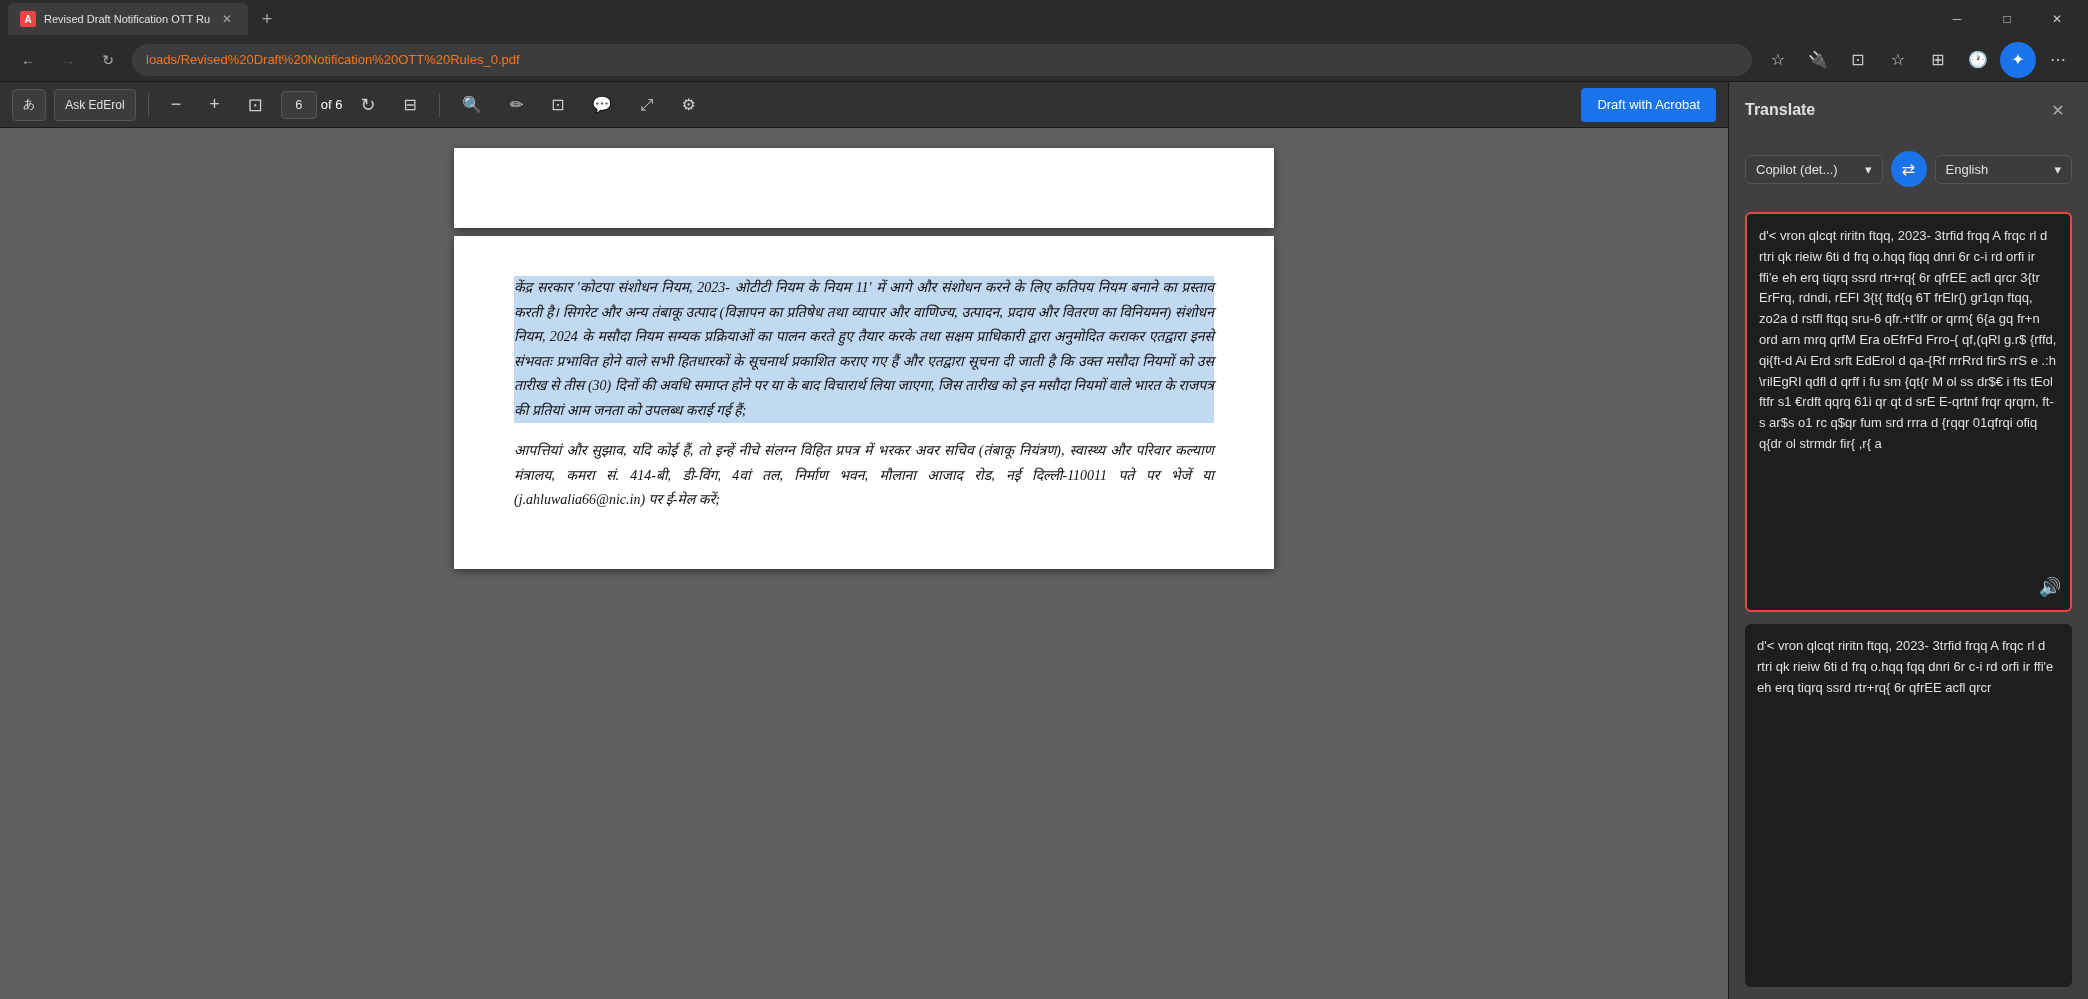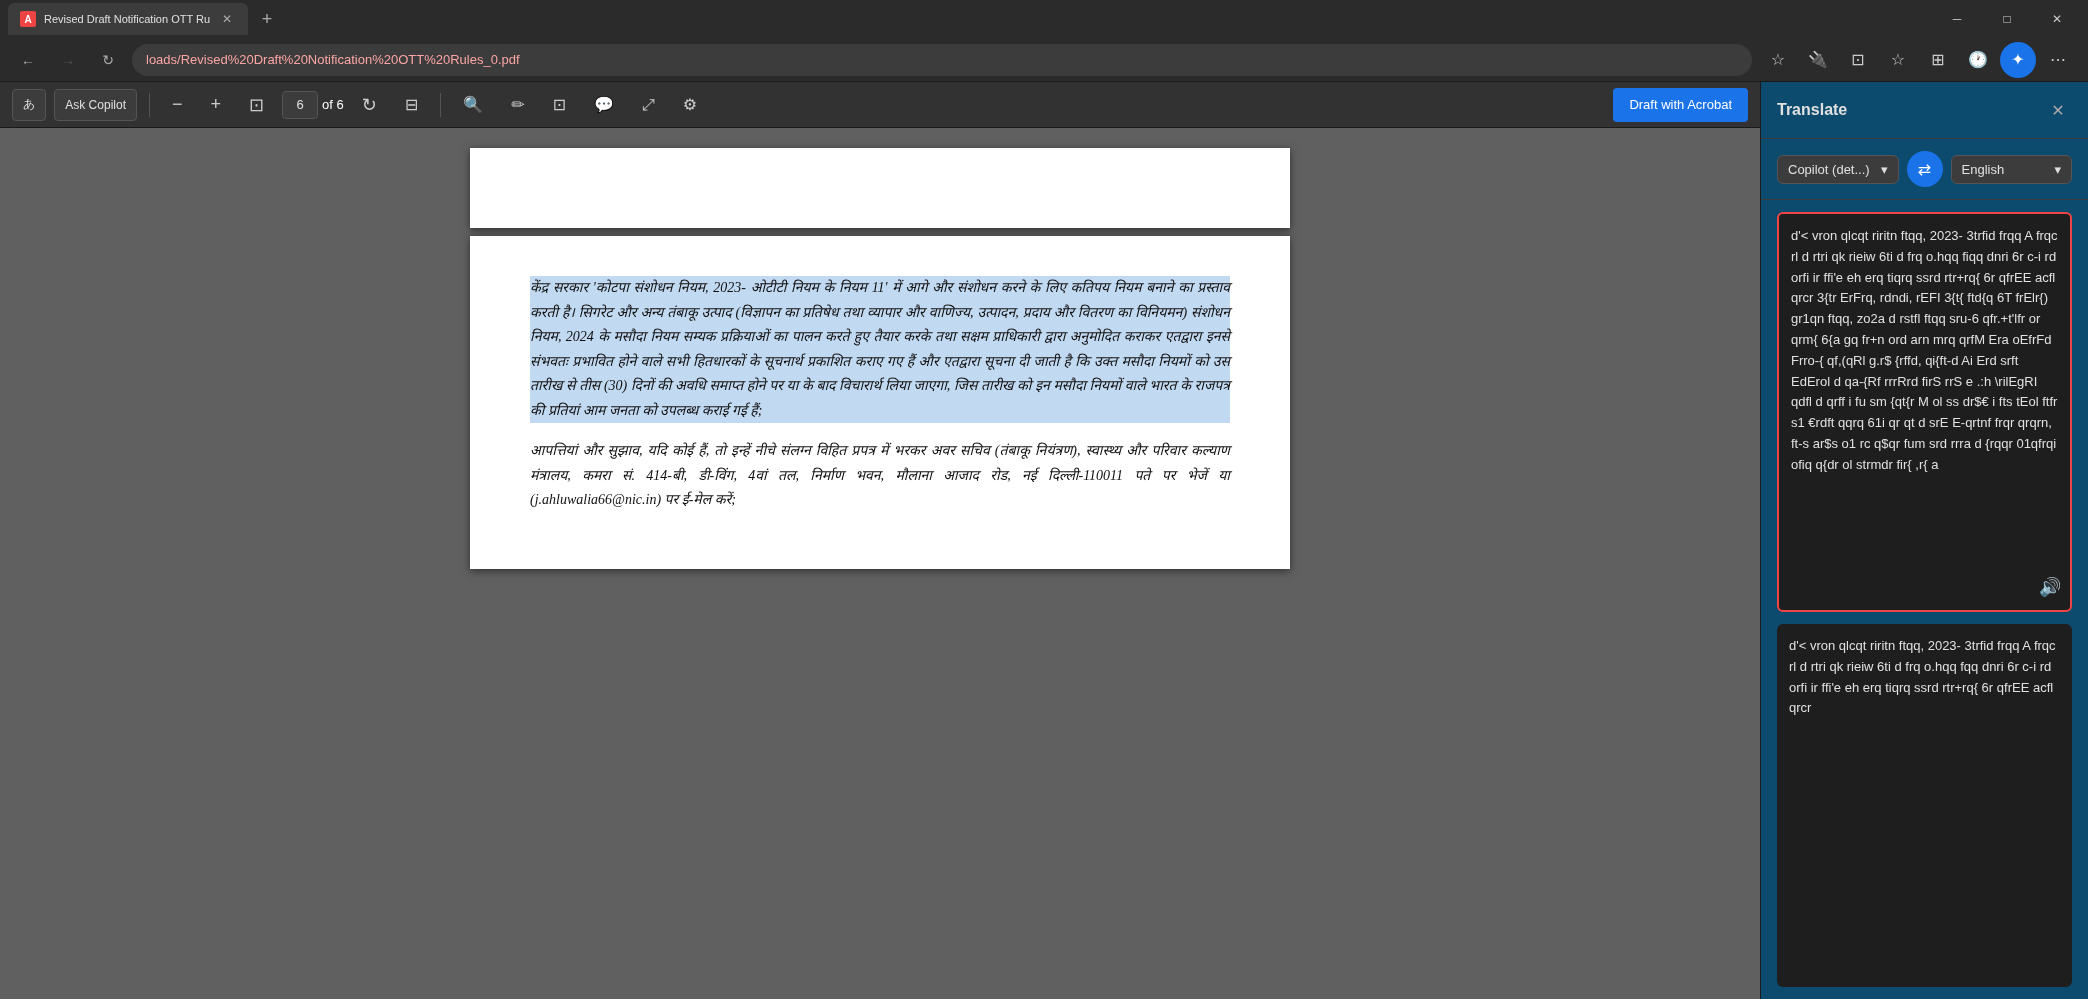--- a/index.html
+++ b/index.html
@@ -75,21 +75,21 @@
     }
     .addrbar-url {
       flex: 1;
       background: #3c3c3c;
       border-radius: 20px;
       height: 32px;
       display: flex;
       align-items: center;
       padding: 0 14px;
       font-size: 13px;
-      color: #fca5a5;
+      color: #f97316;
     }
     .addrbar-actions {
       display: flex; gap: 4px;
     }
     .addrbar-icon-btn {
       width: 36px; height: 36px;
       border-radius: 50%;
       display: flex; align-items: center; justify-content: center;
       cursor: pointer; color: #ccc; font-size: 16px;
     }
@@ -190,22 +190,22 @@
       font-size: 14px;
       line-height: 1.75;
       color: #111;
     }
     .pdf-text-block.highlighted {
       background: rgba(100, 160, 220, 0.4);
     }
 
     
     .translate-panel {
-      width: 328px;
-      background: #0c4a6e;
+      width: 360px;
+      background: #404040;
       border-left: 1px solid #1a1a1a;
       display: flex;
       flex-direction: column;
       flex-shrink: 0;
       justify-content: center;
     }
     .translate-header {
       display: flex;
       align-items: center;
       padding: 14px 16px;
@@ -318,21 +318,21 @@
     <div class="addrbar-icon-btn">⋯</div>
   </div>
 </div>
 
 <div class="main-area">
 
   <div class="pdf-area">
 
     <div class="pdf-toolbar">
       <div class="pdf-tool-btn text-btn">あ</div>
-      <div class="pdf-tool-btn text-btn">Ask Copilot</div>
+      <div class="pdf-tool-btn text-btn">Ask EdErol</div>
       <div class="toolbar-divider"></div>
       <div class="pdf-tool-btn" style="font-size:18px;">−</div>
       <div class="pdf-tool-btn" style="font-size:18px;">+</div>
       <div class="pdf-tool-btn" style="font-size:18px;">⊡</div>
       <div class="pdf-page-nav">
         <input class="pdf-page-input" type="text" value="6" style="">
         <span style="font-size:13px;color:#ffffff;">of 6</span>
       </div>
       <div class="pdf-tool-btn" style="font-size:18px;">↻</div>
       <div class="pdf-tool-btn" style="font-size:16px;">⊟</div>

